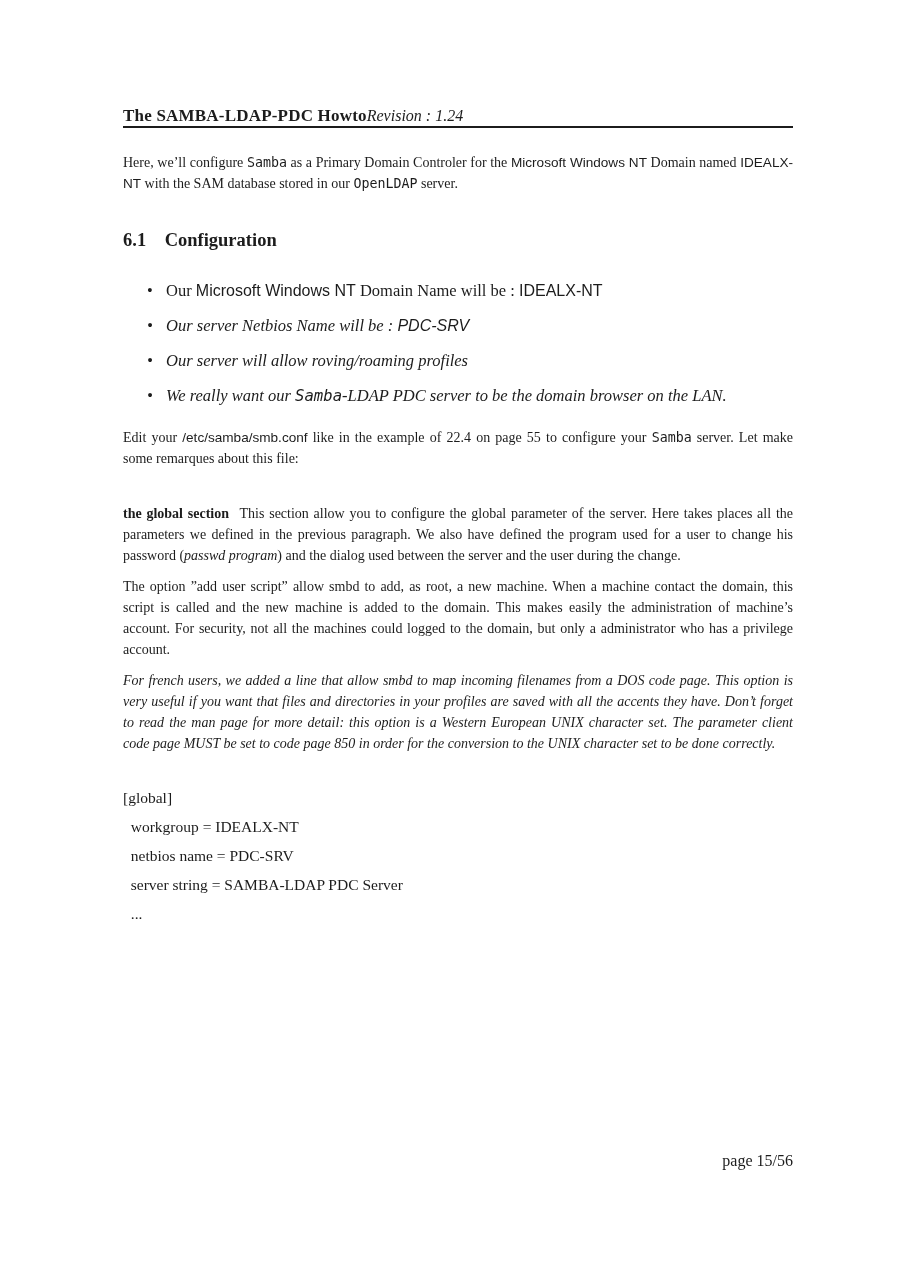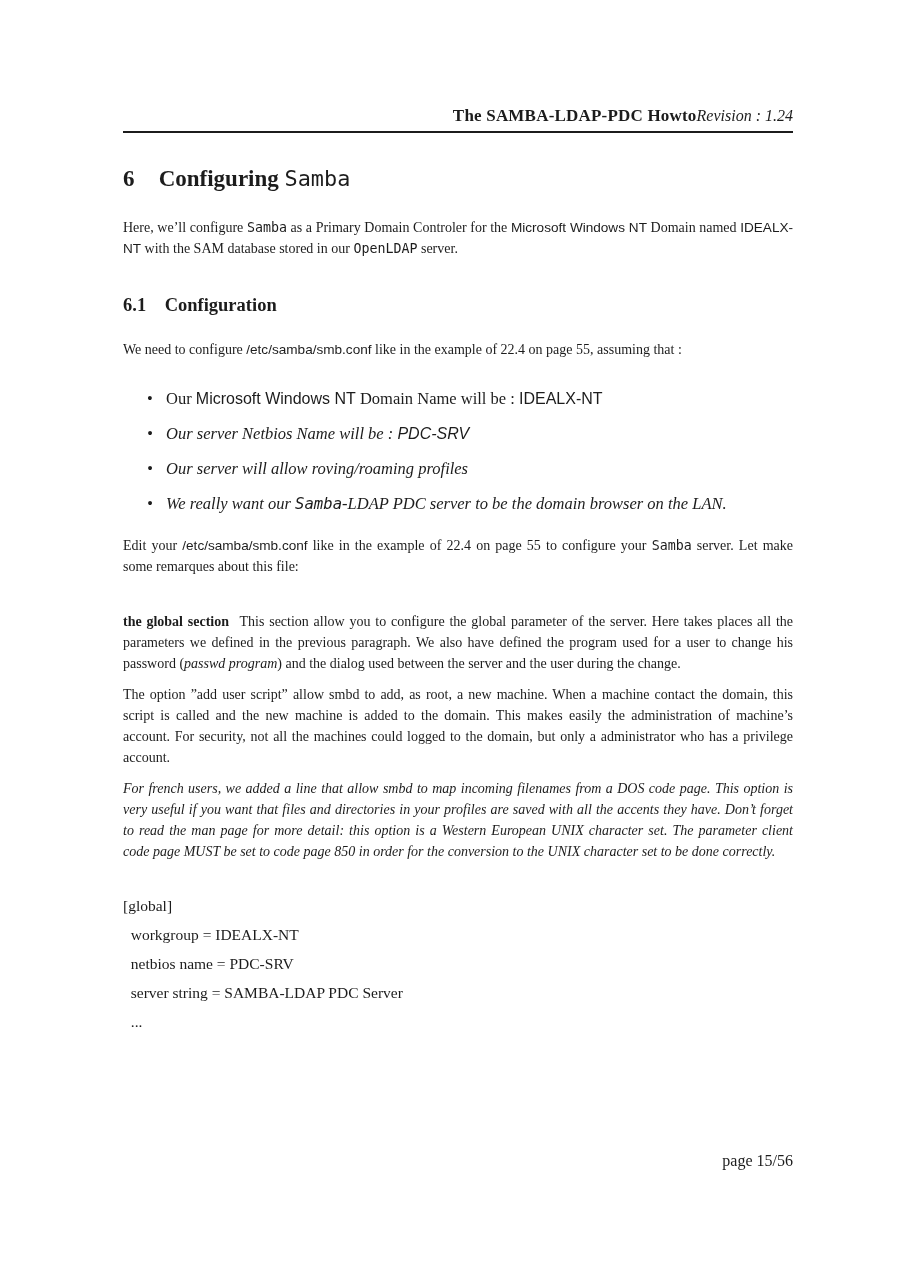--- a/index.html
+++ b/index.html
@@ -13,24 +13,23 @@
   }
   .page {
     position: absolute;
     left: 123px;
     width: 670px;
     top: 106px;
   }
   
   .doc-header {
     display: flex;
-    justify-content: flex-end;
+    justify-content: flex-start;
     align-items: baseline;
     border-bottom: 2px solid #1c1c1c;
-    padding-bottom: 5px;
   }
   .doc-header .title {
     font-weight: bold;
     font-size: 17px;
     letter-spacing: 0.2px;
   }
   .doc-header .revision {
     font-style: italic;
     font-size: 16px;
   }
@@ -115,31 +114,27 @@
 </head>
 <body>
 
 <div class="page">
 
   <div class="doc-header">
     <span class="title">The SAMBA-LDAP-PDC Howto</span>
     <span class="revision">Revision : 1.24</span>
   </div>
 
-  <h1 class="section">
-    <span class="secnum">6</span><span><span>Configuring </span><span class="run-tt">Samba</span></span>
-  </h1>
 
   <p class="intro"><span>Here, we’ll configure </span><span class="run-tt">Samba</span><span> as a Primary Domain Controler for the </span><span class="run-sf">Microsoft Windows NT</span><span> Domain named </span><span class="run-sf">IDEALX-NT</span><span> with the SAM database stored in our </span><span class="run-tt">OpenLDAP</span><span> server.</span></p>
 
   <h2 class="subsection">
     <span class="secnum">6.1</span><span>Configuration</span>
   </h2>
 
-  <p class="configure"><span>We need to configure </span><span class="run-sf">/etc/samba/smb.conf</span><span> like in the example of 22.4 on page 55, assuming that :</span></p>
 
   <ul class="bullets">
     <li><span>Our </span><span class="run-sf">Microsoft Windows NT</span><span> Domain Name will be : </span><span class="run-sf">IDEALX-NT</span></li>
     <li><span>Our server Netbios Name will be : </span><span class="run-sf">PDC-SRV</span></li>
     <li><span>Our server will allow roving/roaming profiles</span></li>
     <li><span>We really want our </span><span class="run-tt">Samba</span><span>-LDAP PDC server to be the domain browser on the LAN.</span></li>
   </ul>
 
   <p class="edit"><span>Edit your </span><span class="run-sf">/etc/samba/smb.conf</span><span> like in the example of 22.4 on page 55 to configure your </span><span class="run-tt">Samba</span><span> server. Let make some remarques about this file:</span></p>
 

